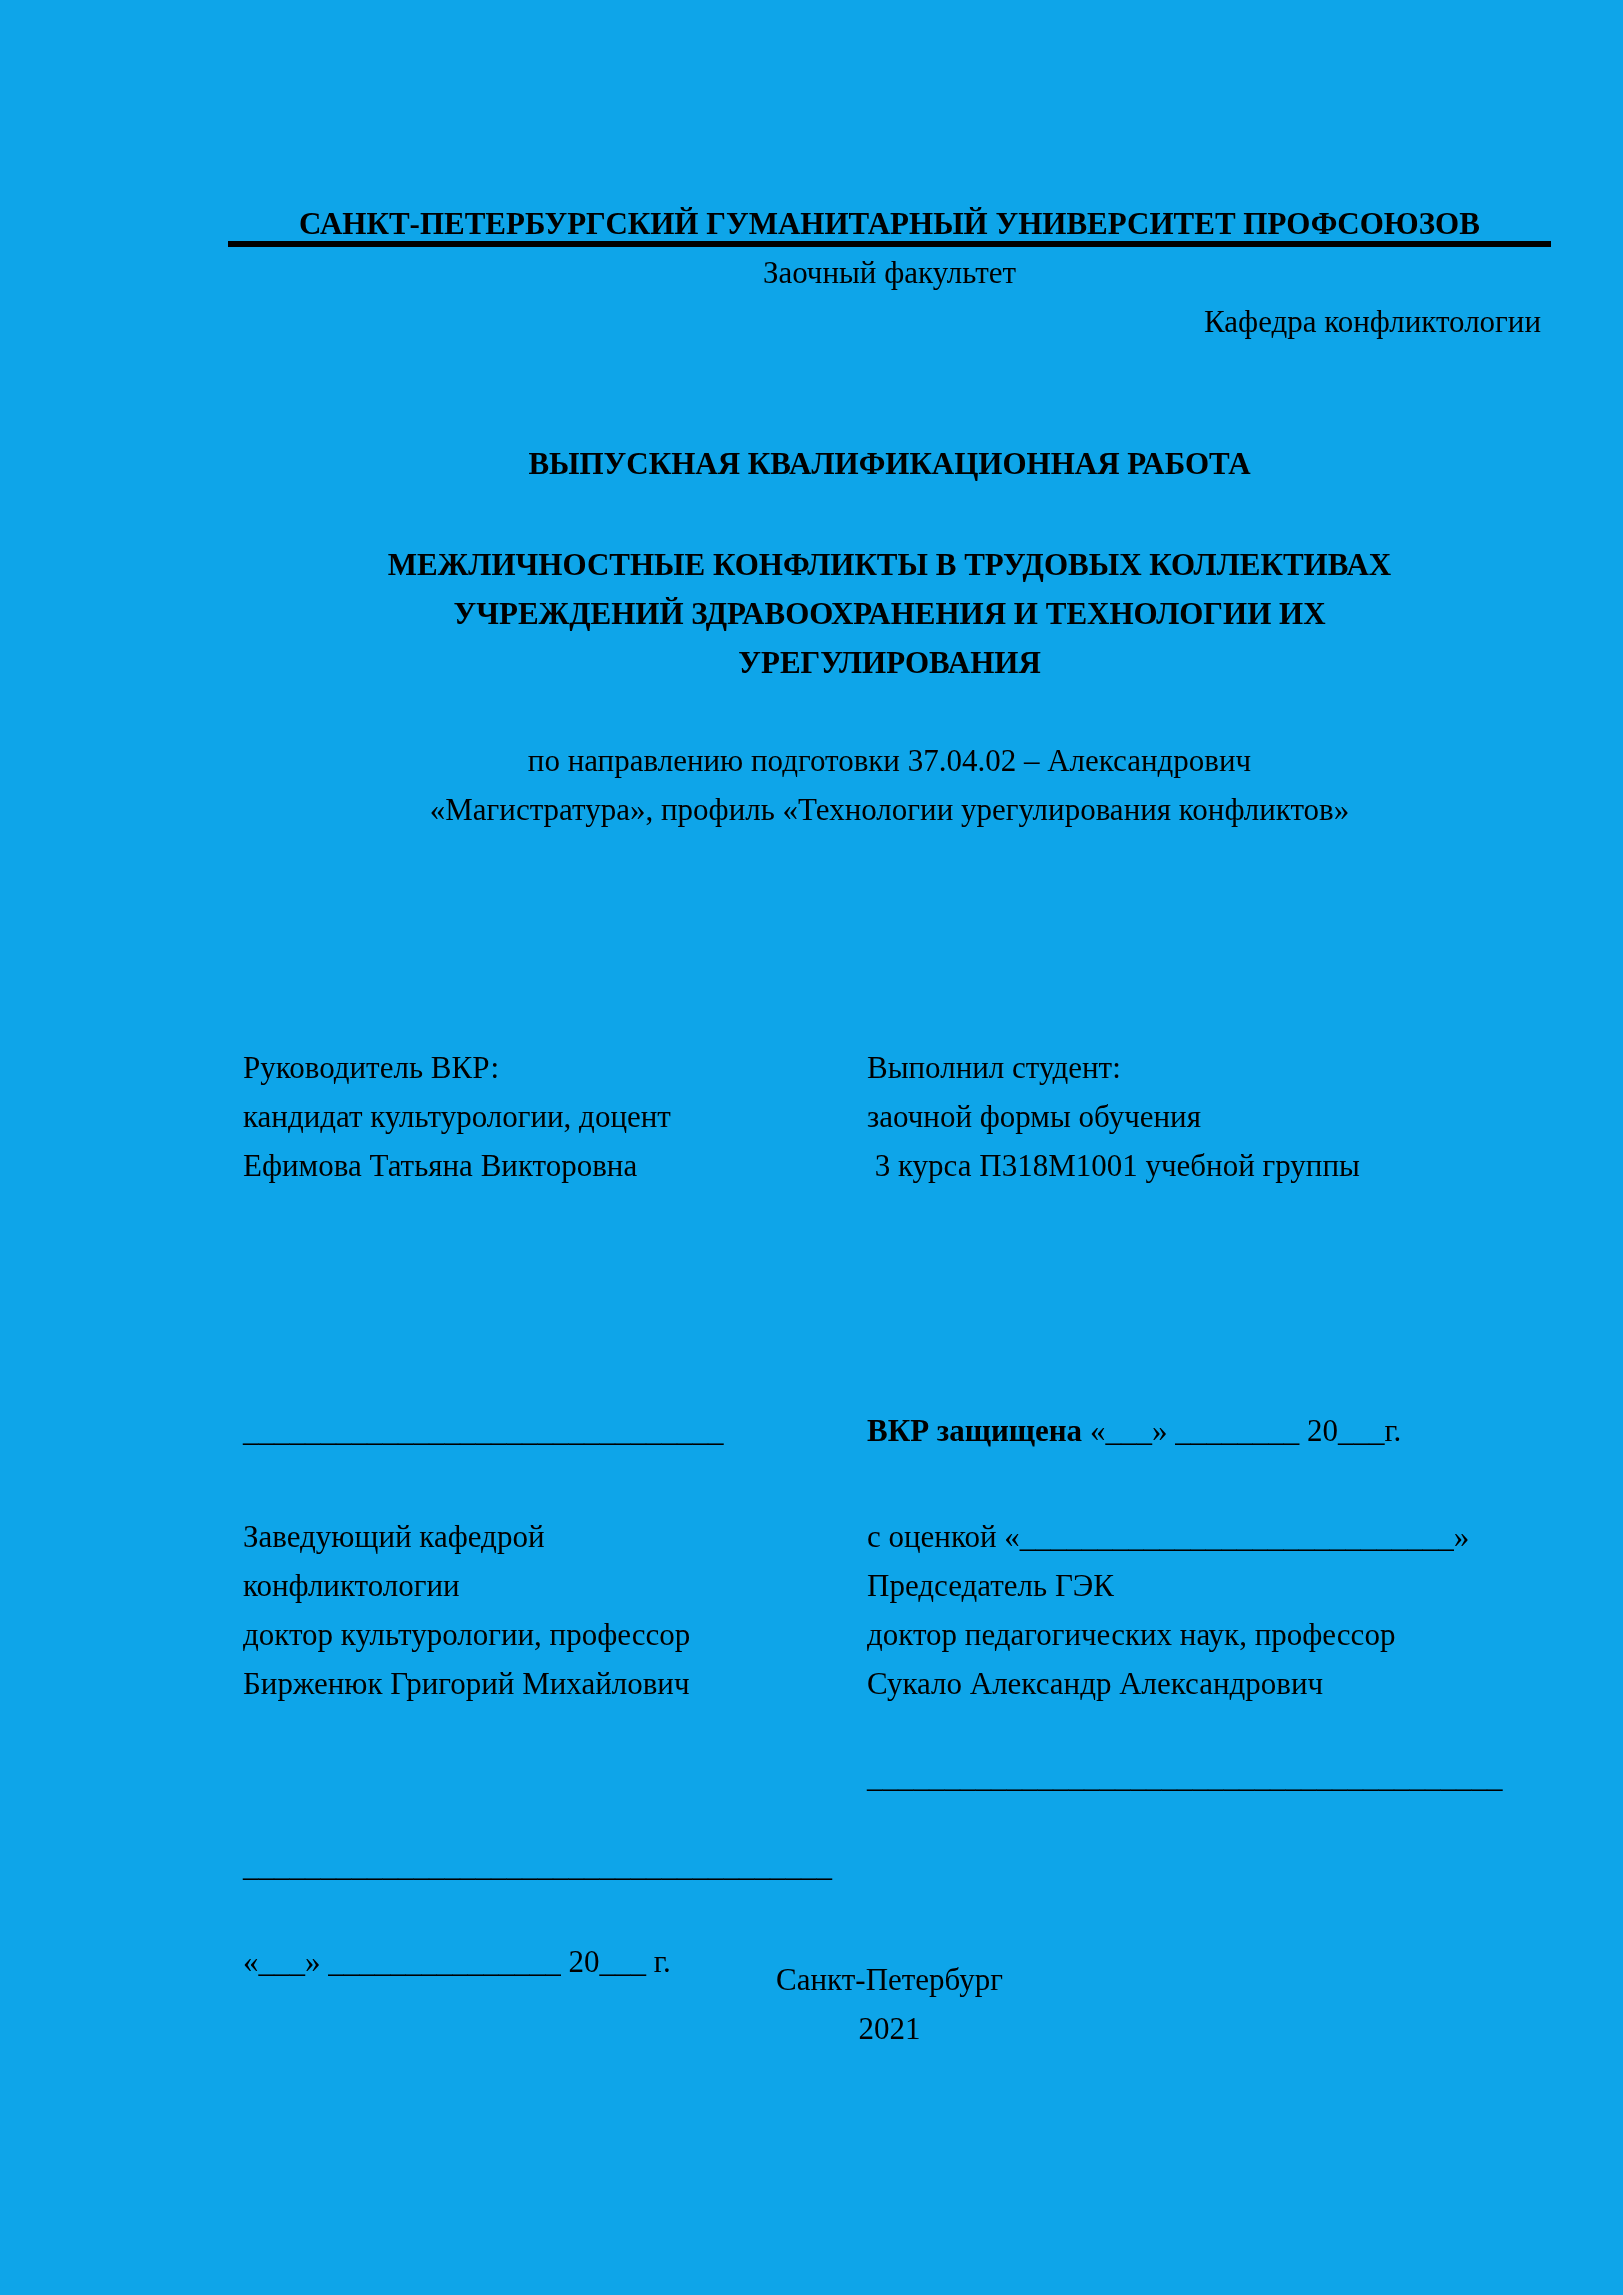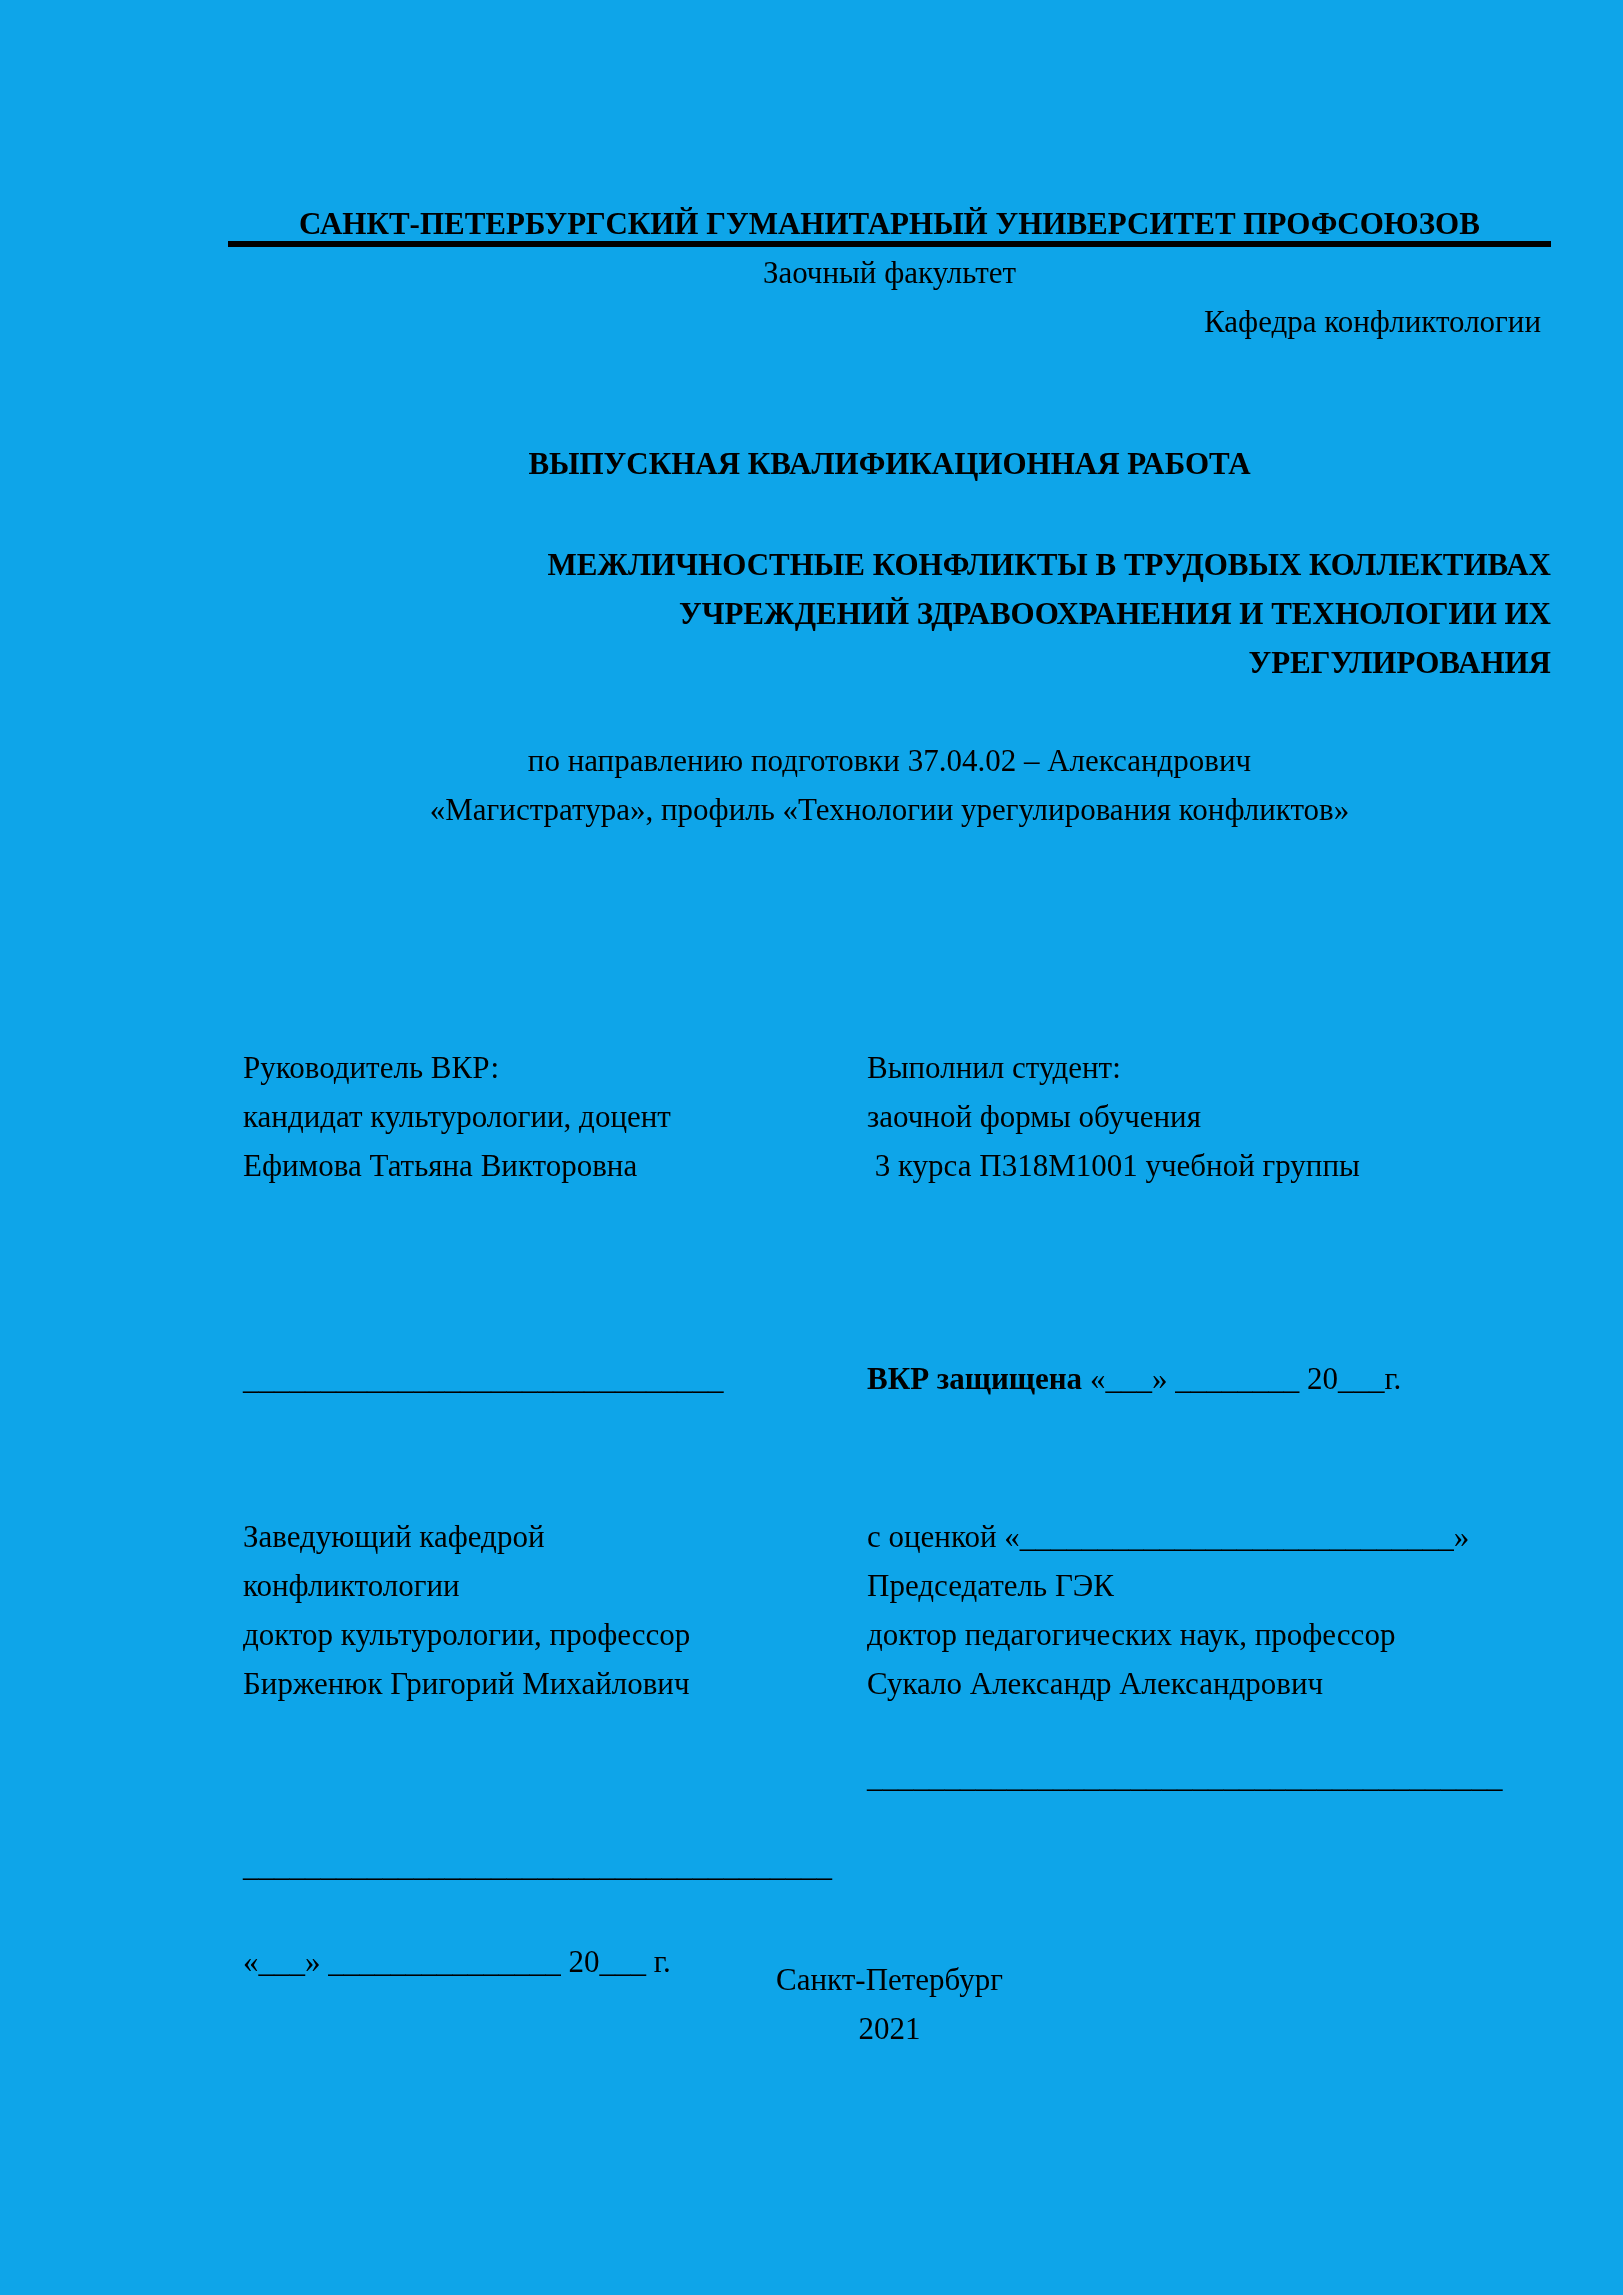--- a/index.html
+++ b/index.html
@@ -35,36 +35,36 @@
   }
   .faculty { top: 253px; line-height: 39px; text-align: center; }
   .department {
     top: 302px;
     left: 228px;
     width: 1313px;
     text-align: right;
     line-height: 39px;
   }
   .work-type { top: 444px; line-height: 39px; }
-  .main-title { top: 540px; line-height: 49px; text-align: right; }
+  .main-title { top: 540px; line-height: 49px; }
   .program { top: 736px; line-height: 49px; }
   .two-col {
     left: 243px;
     display: flex;
     align-items: flex-start;
   }
   .col-left { width: 624px; }
   .col-right { width: 679px; }
   .line {
     line-height: 49px;
     min-height: 49px;
     white-space: pre-wrap;
   }
   .block-a { top: 1043px; }
-  .defense-row { top: 1354px; }
+  .defense-row { top: 1406px; }
   .block-b { top: 1512px; }
   .sig-line-right { top: 1752px; left: 867px; line-height: 49px; white-space: pre; }
   .sig-line-left { top: 1801px; left: 243px; line-height: 49px; white-space: pre; margin-top: 40px; }
   .date-line { top: 1900px; left: 243px; line-height: 49px; white-space: pre; margin-top: 37px; }
   .footer { top: 1955px; line-height: 49px; }
 </style>
 </head>
 <body>
 
 <div class="page">

